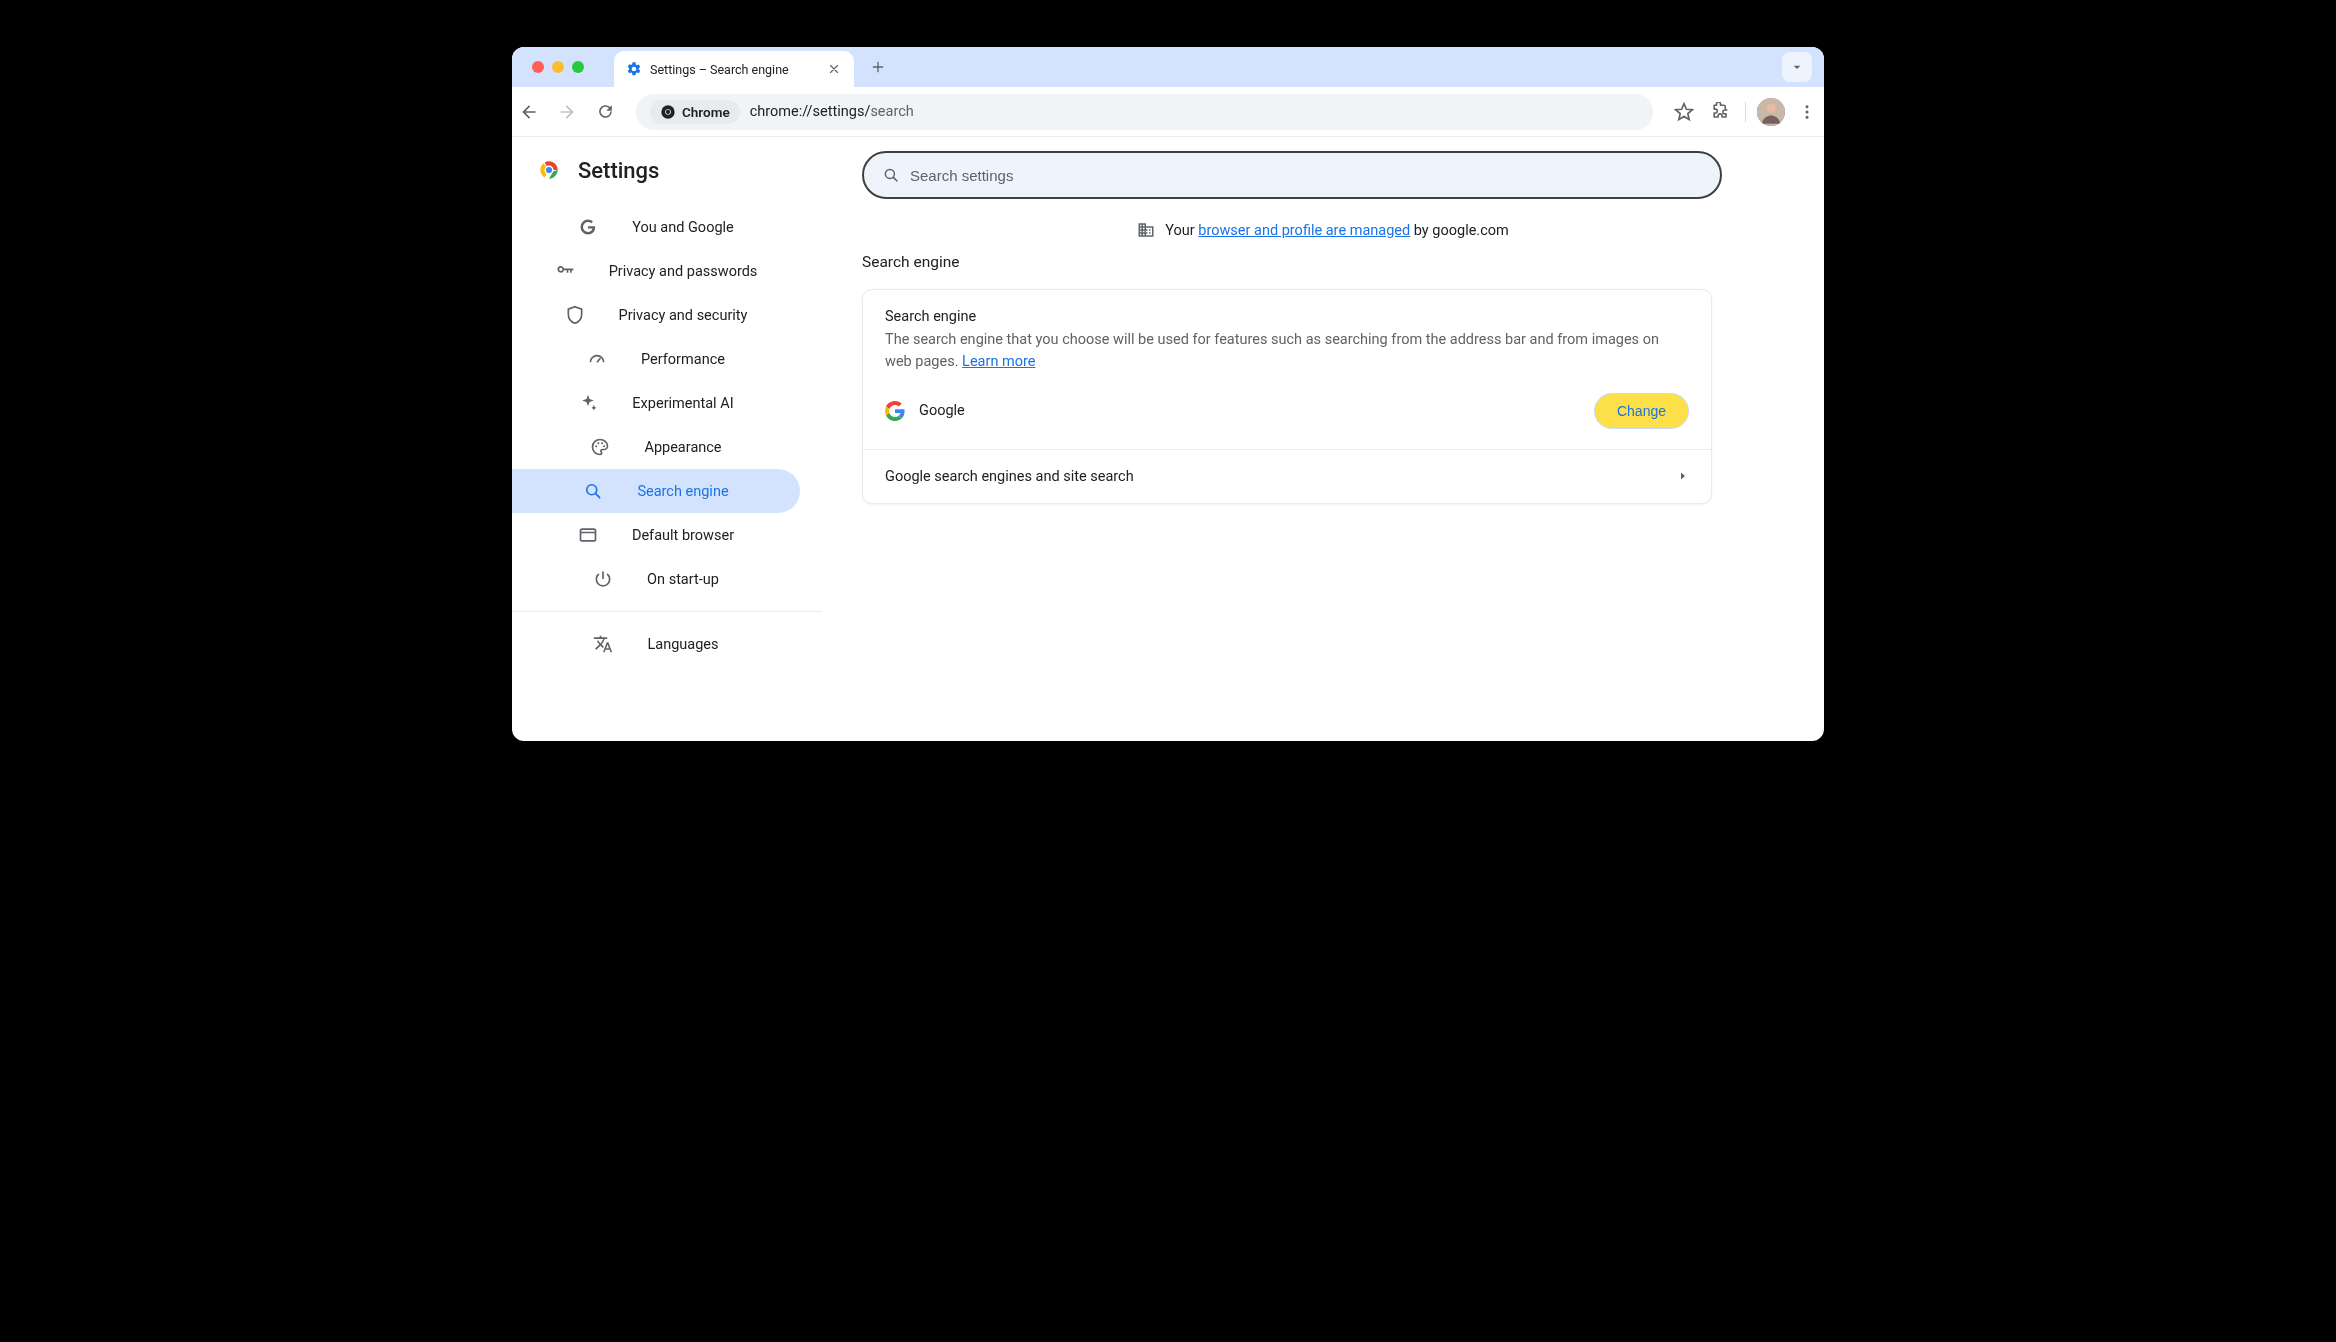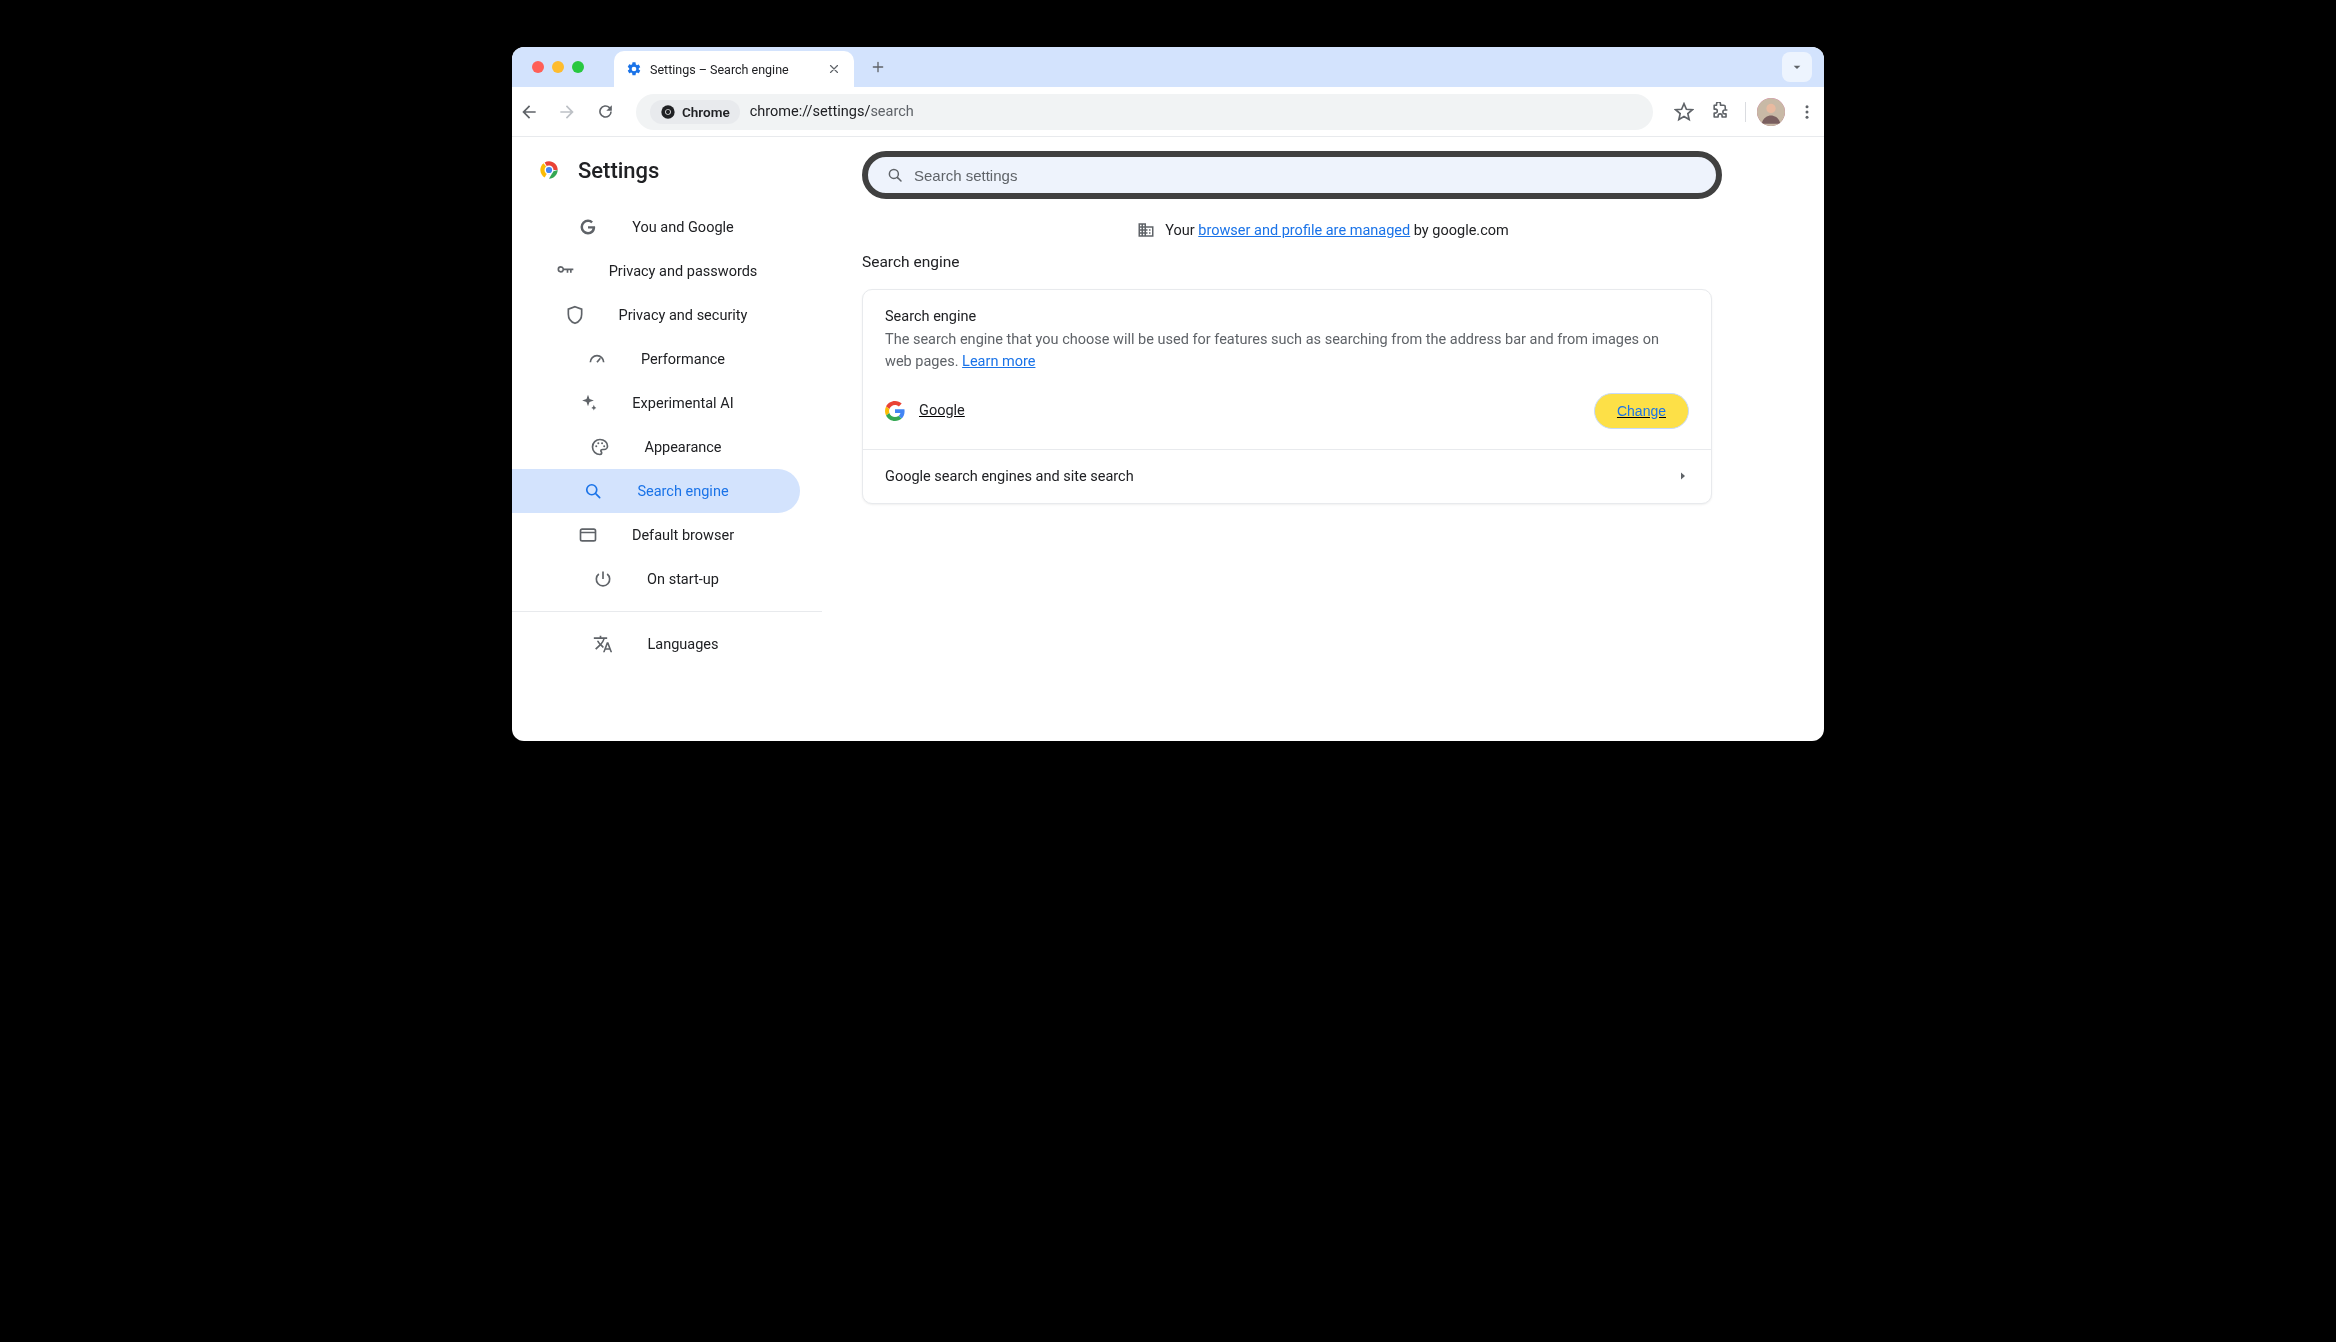--- a/index.html
+++ b/index.html
@@ -158,21 +158,21 @@
     flex:1;
     padding: 14px 0 0 0;
     overflow-y:auto;
     display:flex;
     flex-direction:column;
     align-items:stretch;
   }
   .search-wrap { padding: 0 40px 0 40px; }
   .search-box {
     height: 48px;
-    border: 6px solid #404040;
+    border: 2px solid #404040;
     border-radius: 26px;
     background: #eef3fc;
     display:flex; align-items:center;
     padding: 14px 18px; gap: 10px;
     max-width: 860px;
   }
   .search-box input {
     border:none; outline:none; background:transparent;
     font-size: 15px; color:#202124; flex:1;
   }
@@ -196,21 +196,20 @@
     border-radius: 10px;
     box-shadow: 0 1px 2px rgba(60,64,67,0.08);
   }
   .card-inner { padding: 18px 22px 20px 22px; }
   .card-title { font-size: 14.5px; color:#202124; margin-bottom: 4px; }
   .card-desc { font-size: 14.5px; color:#5f6368; line-height: 1.5; }
   .card-desc a { color:#1a73e8; text-decoration: underline; }
   .engine-row {
     display:flex; align-items:center; gap:14px;
     margin-top: 20px;
-    text-decoration: underline;
   }
   .g-logo { width:20px; height:20px; }
   .engine-name { font-size: 14.5px; color:#202124; flex:1; }
   .change-btn {
     height: 36px;
     padding: 0 22px;
     border-radius: 18px;
     border: 1px solid #c6dafc;
     background: #fde047;
     color: #1a73e8;

